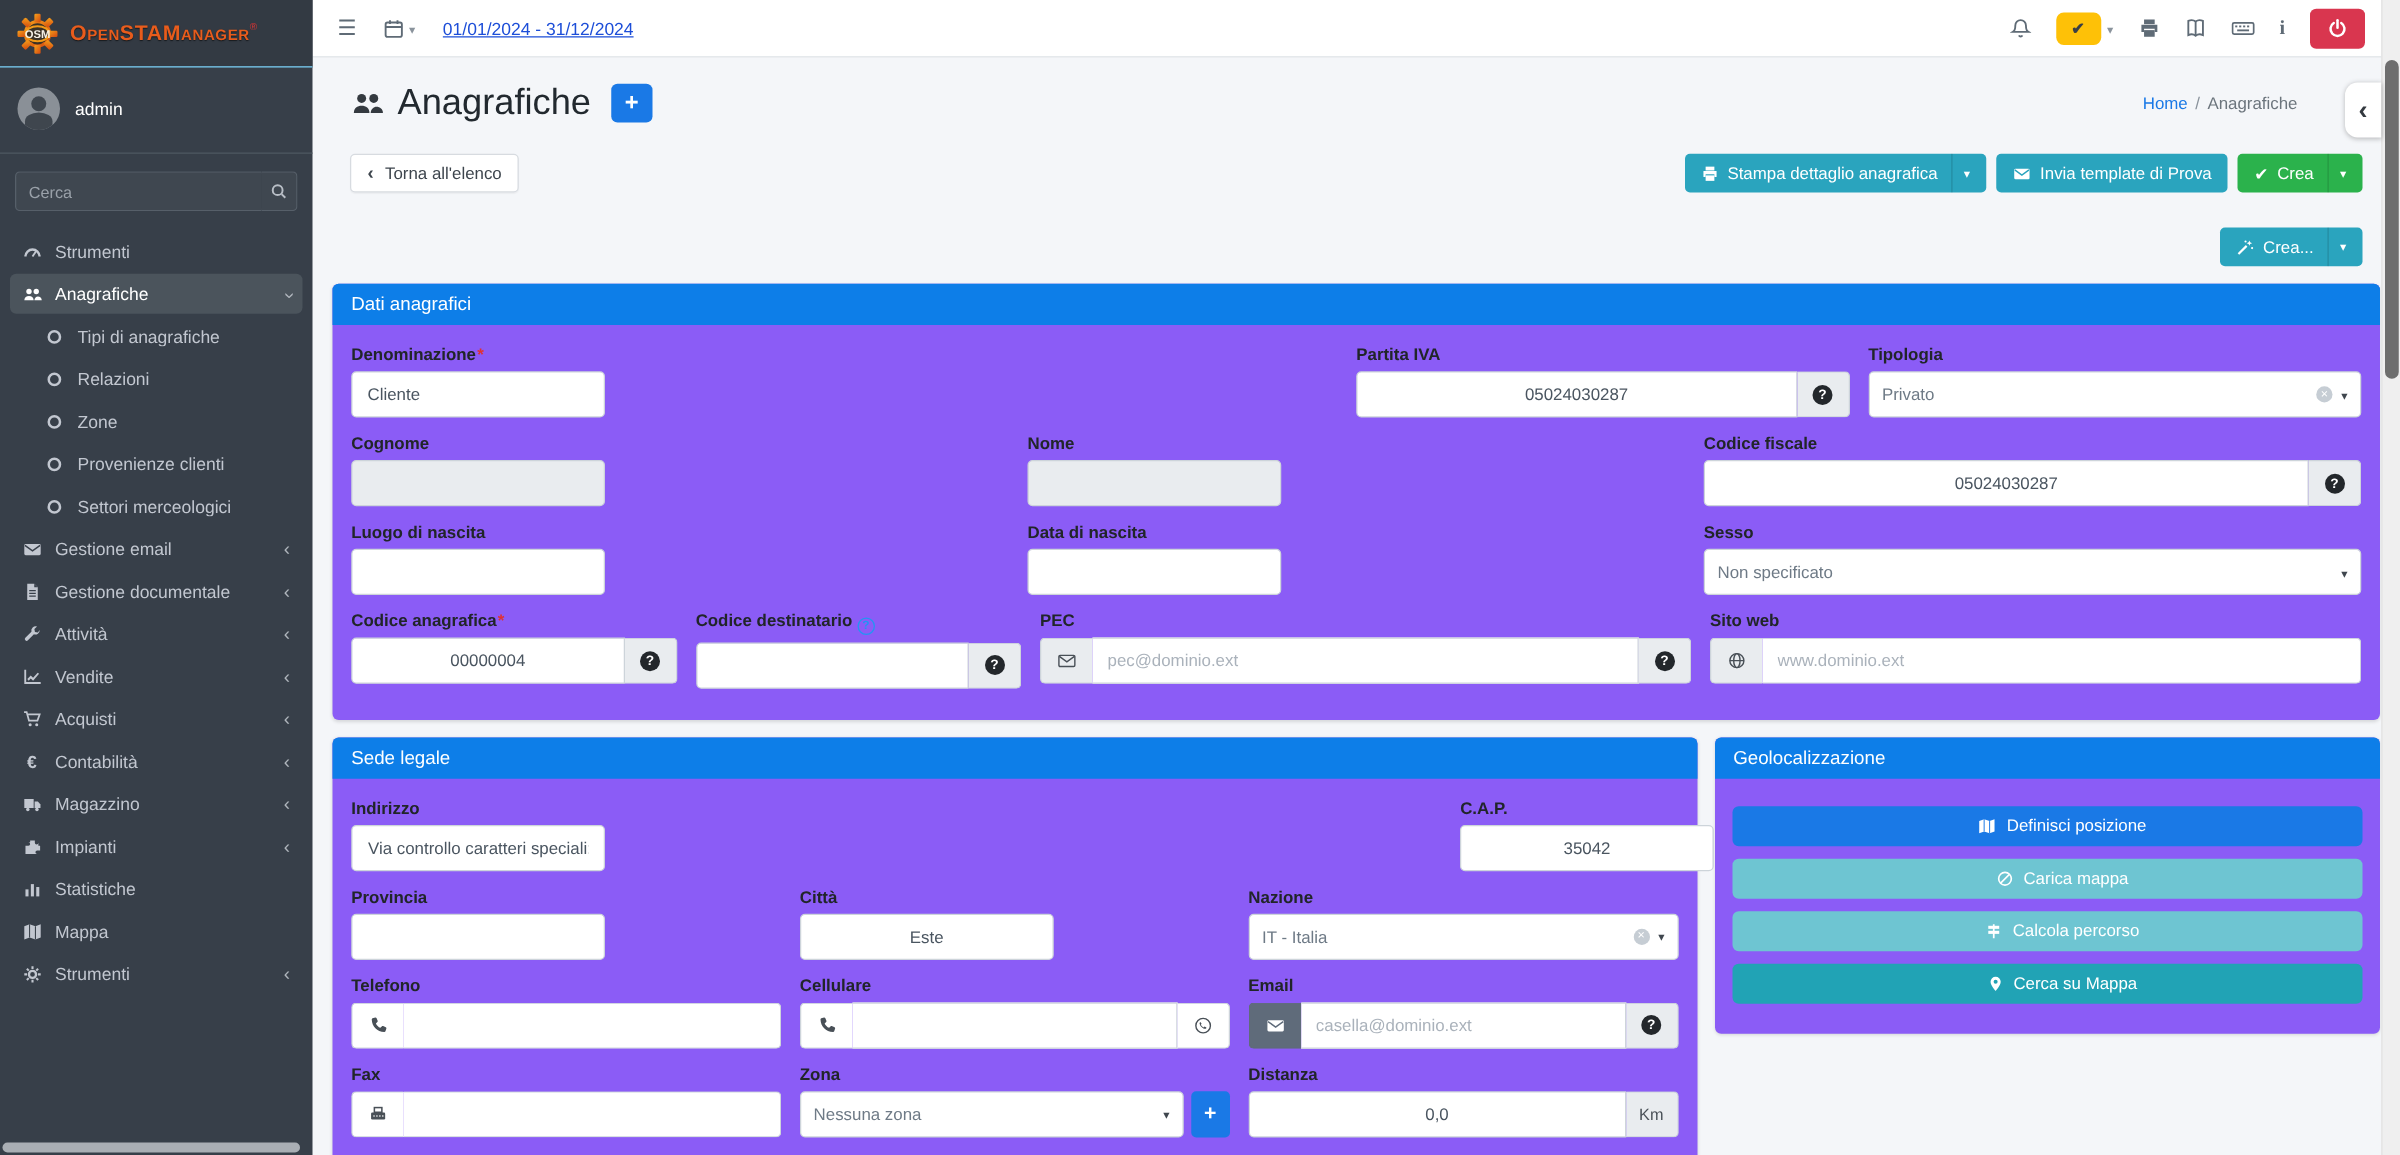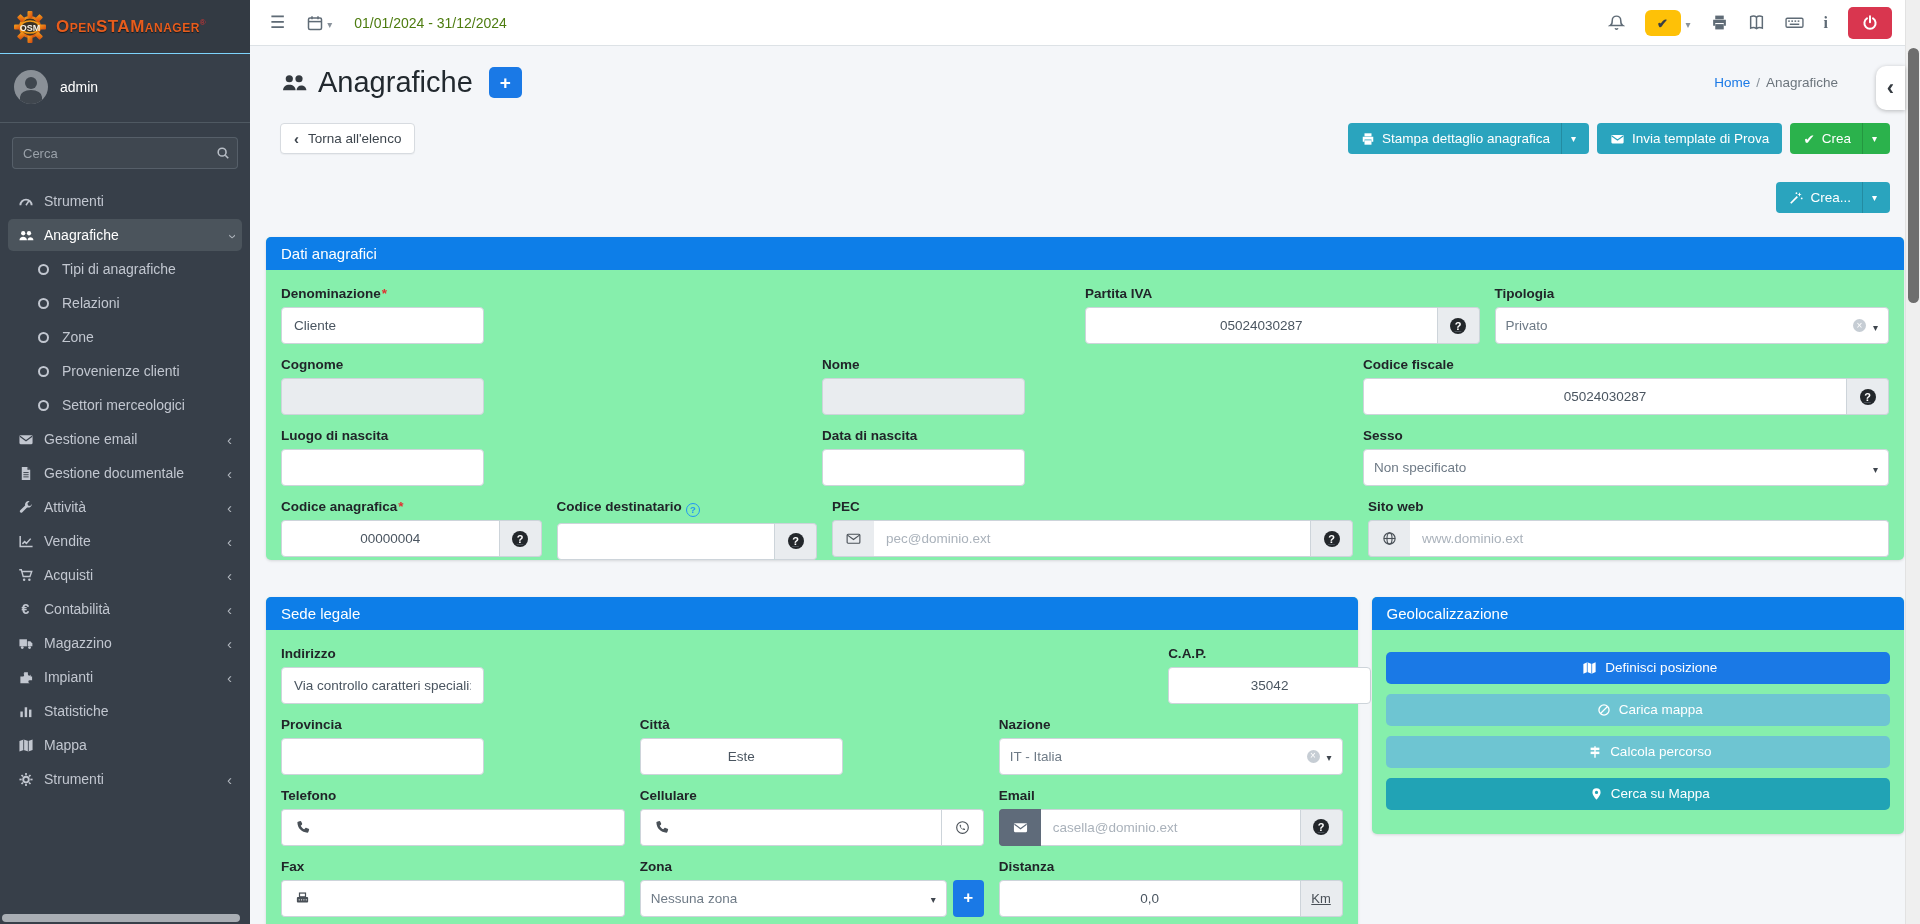--- a/index.html
+++ b/index.html
@@ -35,21 +35,21 @@
   .circle-o { width:11px; height:11px; border:2px solid #c2c7d0; border-radius:50%; display:inline-block; }
   .euro-glyph::before { content:"€"; font-size:14px; font-weight:bold; }
   .h-scroll { position:absolute; bottom:2px; left:2px; width:238px; height:8px; border-radius:4px; background:#a9aeb4; cursor:pointer; }
 
   
   .main { flex:1; display:flex; flex-direction:column; min-width:0; }
   .topnav { height:46px; background:#fff; border-bottom:1px solid #dde2e6; display:flex; align-items:center; padding:0 28px 0 20px; gap:22px; }
   .topnav .nav-ic { color:#5f6b76; display:flex; align-items:center; gap:4px; cursor:pointer; }
   .burger::before { content:"☰"; font-size:17px; }
   .caret::before { content:"▾"; font-size:10px; color:#8a939c; }
-  .date-range { color:#4d7c0f; font-size:14px; cursor:pointer; }
+  .date-range { color:#1d4ed8; font-size:14px; cursor:pointer;text-decoration:underline; }
   .topnav-right { margin-left:auto; display:flex; align-items:center; gap:20px; }
   .yellow-btn { background:#fec107; border-radius:6px; width:36px; height:26px; display:flex; align-items:center; justify-content:center; cursor:pointer; }
   .yellow-btn .ck::before { content:"✔"; color:#3a3f45; font-size:13px; font-weight:bold; }
   .power-btn { background:#d9364f; border-radius:5px; width:44px; height:32px; display:flex; align-items:center; justify-content:center; cursor:pointer; }
   .info-i::before { content:"i"; font-weight:bold; font-size:16px; font-family:"Liberation Serif", serif; }
 
   
   .content { flex:1; padding:0 16px; overflow:hidden; }
   .content-header { display:flex; align-items:center; padding:20px 14px 8px 14px; }
   .title-wrap { display:flex; align-items:center; gap:10px; }
@@ -66,36 +66,36 @@
   .btn { display:inline-flex; align-items:center; gap:7px; border:none; border-radius:4px; font-size:13.5px; padding:0 13px; height:31px; cursor:pointer; font-family:inherit; }
   .btn-default { background:#fff; border:1px solid #d7dbe0; color:#3d454d; box-shadow:0 1px 1px rgba(0,0,0,.04); }
   .btn-teal { background:#2aa4be; color:#fff; }
   .btn-green { background:#2bb24c; color:#fff; }
   .split-caret { border-left:1px solid rgba(0,0,0,.15); margin-left:4px; padding-left:9px; height:100%; display:flex; align-items:center; }
   .split-caret::before { content:"▾"; font-size:10px; color:#fff; }
   .toolbar-actions { margin-left:auto; display:flex; gap:8px; }
   .crea-row { display:flex; justify-content:flex-end; padding:28px 14px 0 14px; }
 
   
-  .card { background:#86efac; border-radius:5px; box-shadow:0 1px 3px rgba(0,0,0,.13); margin-top:24px; }
+  .card { background:#8b5cf6; border-radius:5px; box-shadow:0 1px 3px rgba(0,0,0,.13); margin-top:14px; }
   .card-header { background:#0d7ee8; color:#fff; font-size:15px; padding:8px 15px; border-radius:5px 5px 0 0; }
-  .card-body { padding:16px 15px 0 15px; }
+  .card-body { padding:16px 15px 12px 15px; }
   .frow { display:flex; gap:15px; margin-bottom:13px; }
   .c2{flex:2;min-width:0}.c3{flex:3;min-width:0}.c4{flex:4;min-width:0}.c6{flex:6;min-width:0}.c10{flex:10;min-width:0}
   .flabel { display:block; font-size:13.5px; font-weight:bold; color:#212529; margin-bottom:6px; white-space:nowrap; }
   .req::before { content:"*"; color:#e03131; margin-left:1px; }
   .igroup { display:flex; width:100%; }
   .fctl { flex:1; min-width:0; height:37px; border:1px solid #cdd4da; border-radius:4px; padding:0 12px; font-size:13.5px; color:#4a5560; background:#fff; outline:none; font-family:inherit; }
   .fctl::placeholder { color:#aab2bb; }
   .fctl.center { text-align:center; }
   .fctl.disabled { background:#e9ecef; }
   .igroup .fctl { border-radius:4px 0 0 4px; }
   .igroup .fctl:not(:first-child) { border-radius:0 4px 4px 0; border-left:0; }
   .igroup .fctl.mid { border-radius:0; border-left:0; }
-  .addon { min-width:42px; padding:0 10px; background:#e9ecef; border:1px solid #cdd4da; display:flex; align-items:center; justify-content:center; color:#495057; font-size:13px;text-decoration:underline; }
+  .addon { min-width:42px; padding:0 10px; background:#e9ecef; border:1px solid #cdd4da; display:flex; align-items:center; justify-content:center; color:#495057; font-size:13px; }
   .addon.first { border-right:0; border-radius:4px 0 0 4px; }
   .addon.last { border-left:0; border-radius:0 4px 4px 0; }
   .addon.plain { background:#fff; }
   .addon.dark { background:#5f6b7a; color:#fff; border-color:#5f6b7a; }
   .addon svg { width:15px; height:15px; }
   .qcircle { width:16px; height:16px; border-radius:50%; background:#23272b; color:#fff; display:inline-flex; align-items:center; justify-content:center; }
   .qcircle::before { content:"?"; font-size:11px; font-weight:bold; }
   .qhelp { display:inline-flex; width:14px; height:14px; border:1.5px solid #2196f3; border-radius:50%; color:#2196f3; align-items:center; justify-content:center; margin-left:4px; vertical-align:-2px; cursor:pointer; }
   .qhelp::before { content:"?"; font-size:9.5px; font-weight:bold; }
   .fselect { display:flex; align-items:center; height:37px; border:1px solid #cdd4da; border-radius:4px; padding:0 10px; background:#fff; cursor:pointer; width:100%; min-width:0; }

